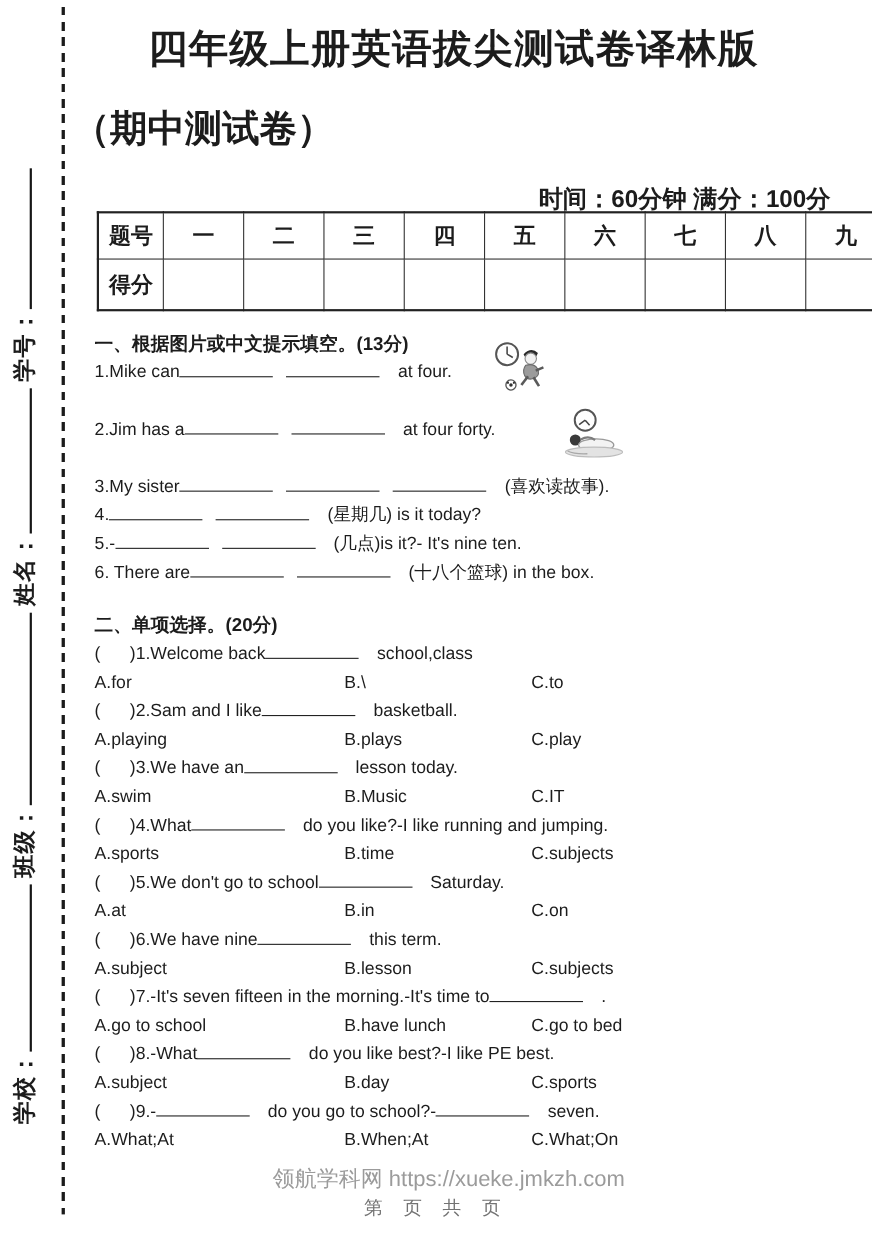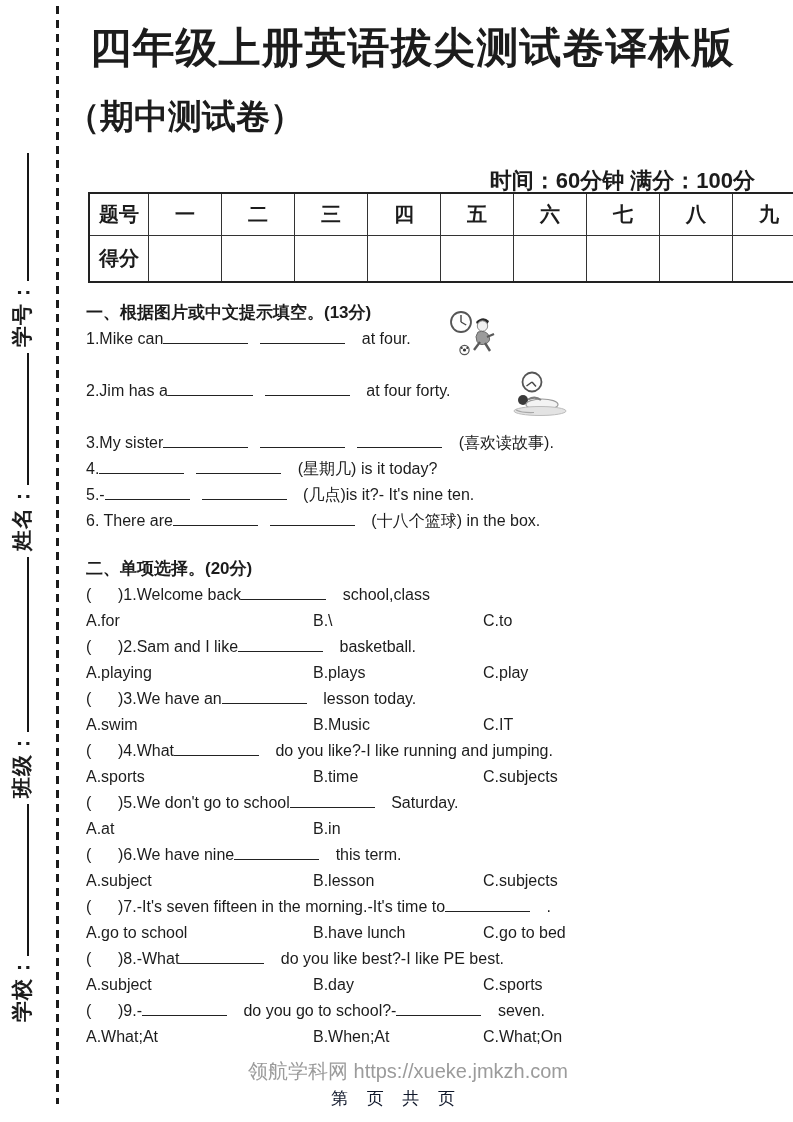--- a/index.html
+++ b/index.html
@@ -22,21 +22,21 @@
   .seal-field { margin-right:6px; }
   .seal-blank { display:inline-block; height:15px; border-bottom:2px solid #161616; }
   .seal-field:nth-child(1) .seal-blank { width:152px; }
   .seal-field:nth-child(2) .seal-blank { width:175px; }
   .seal-field:nth-child(3) .seal-blank { width:132px; }
   .seal-field:nth-child(4) .seal-blank { width:128px; }
 
   
   .paper-title {
     position:absolute; left:66px; width:692px; top:20px; text-align:center;
-    font-size:42px; font-weight:bold; letter-spacing:1px; white-space:nowrap;
+    font-size:36px; font-weight:bold; letter-spacing:1px; white-space:nowrap;
   }
   .paper-subtitle {
     position:absolute; left:66px; width:692px; top:94px; text-align:left;
     font-size:34px; font-weight:bold;
   }
   .info-line {
     position:absolute; left:88px; width:667px; top:166px; text-align:right;
     font-size:22px; font-weight:600;
   }
 
@@ -72,21 +72,21 @@
   .pic-kick { left:448px; top:309px; width:52px; height:49px; }
   .pic-swim { left:504px; top:371px; width:66px; height:50px; }
 
   
   .footer-site {
     position:absolute; left:16px; width:784px; top:1058px; text-align:center;
     font-size:20px; color:#9b9b9b;
   }
   .footer-page {
     position:absolute; left:0; width:793px; top:1087px; text-align:center;
-    font-size:17px; color:#0f172a; letter-spacing:7px;
+    font-size:17px; color:#737373; letter-spacing:7px;
   }
 </style>
 </head>
 <body>
 
 <div class="page">
 
   <div class="seal-line"></div>
   <div class="seal-labels"><span class="seal-field"><span>学校：</span><span class="seal-blank"></span></span><span class="seal-field"><span>班级：</span><span class="seal-blank"></span></span><span class="seal-field"><span>姓名：</span><span class="seal-blank"></span></span><span class="seal-field"><span>学号：</span><span class="seal-blank"></span></span></div>
 
@@ -185,20 +185,21 @@
         <div class="line"><span>(&nbsp;&nbsp;&nbsp;&nbsp;&nbsp;&nbsp;)4.What</span><span class="blank" style="width: 85px;"></span><span> do you like?-I like running and jumping.</span></div>
         <div class="line opts">
           <span class="opt-a">A.sports</span>
           <span class="opt-b">B.time</span>
           <span class="opt-c">C.subjects</span>
         </div>
         <div class="line"><span>(&nbsp;&nbsp;&nbsp;&nbsp;&nbsp;&nbsp;)5.We don't go to school</span><span class="blank" style="width: 85px;"></span><span> Saturday.</span></div>
         <div class="line opts">
           <span class="opt-a">A.at</span>
           <span class="opt-b">B.in</span>
+          <span class="opt-c">C.on</span>
         </div>
         <div class="line"><span>(&nbsp;&nbsp;&nbsp;&nbsp;&nbsp;&nbsp;)6.We have nine</span><span class="blank" style="width: 85px;"></span><span> this term.</span></div>
         <div class="line opts">
           <span class="opt-a">A.subject</span>
           <span class="opt-b">B.lesson</span>
           <span class="opt-c">C.subjects</span>
         </div>
         <div class="line"><span>(&nbsp;&nbsp;&nbsp;&nbsp;&nbsp;&nbsp;)7.-It's seven fifteen in the morning.-It's time to</span><span class="blank" style="width: 85px;"></span><span> .</span></div>
         <div class="line opts">
           <span class="opt-a">A.go to school</span>

